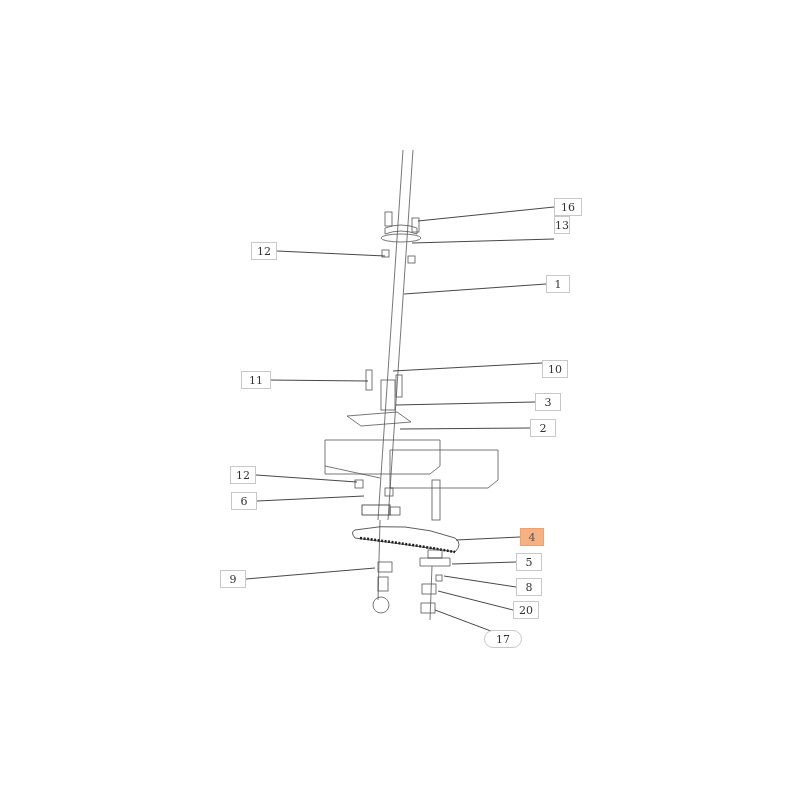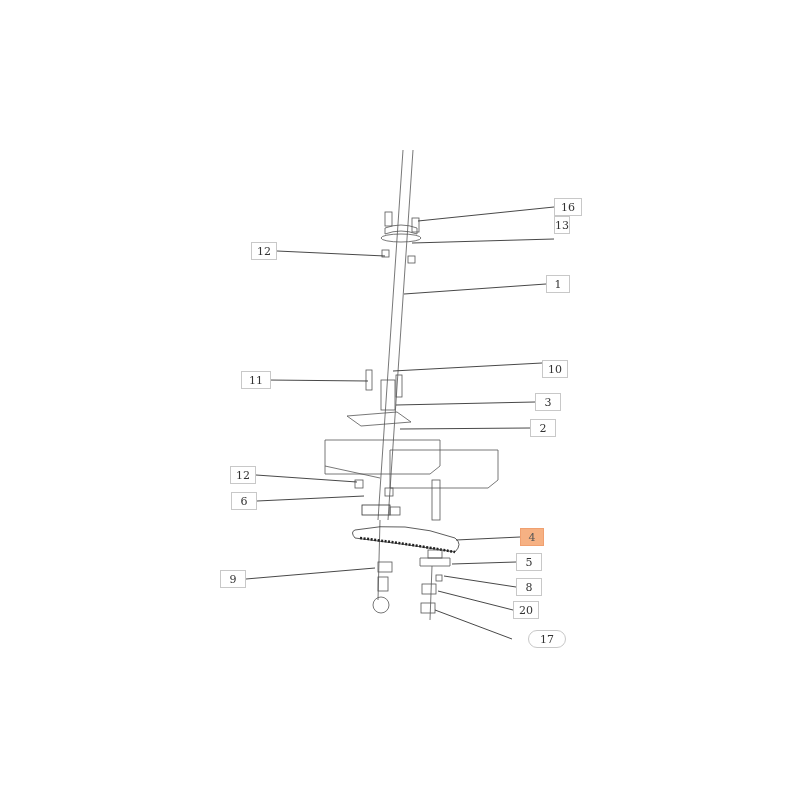--- a/index.html
+++ b/index.html
@@ -101,14 +101,14 @@
     <div class="callout" style="left: 241px; top: 371px; width: 30px;">11</div>
     <div class="callout" style="left: 535px; top: 393px; width: 26px;">3</div>
     <div class="callout" style="left: 530px; top: 419px; width: 26px;">2</div>
     <div class="callout" style="left: 230px; top: 466px; width: 26px;">12</div>
     <div class="callout" style="left: 231px; top: 492px; width: 26px;">6</div>
     <div class="callout hl" style="left: 520px; top: 528px; width: 24px;">4</div>
     <div class="callout" style="left: 516px; top: 553px; width: 26px;">5</div>
     <div class="callout" style="left: 220px; top: 570px; width: 26px;">9</div>
     <div class="callout" style="left: 516px; top: 578px; width: 26px;">8</div>
     <div class="callout" style="left: 513px; top: 601px; width: 26px;">20</div>
-    <div class="callout" style="left: 528px; top: 630px; width: 38px; border-radius: 9px;">17</div>
+    <div class="callout" style="left: 484px; top: 630px; width: 38px; border-radius: 9px;">17</div>
   </div>
 
 </body></html>

